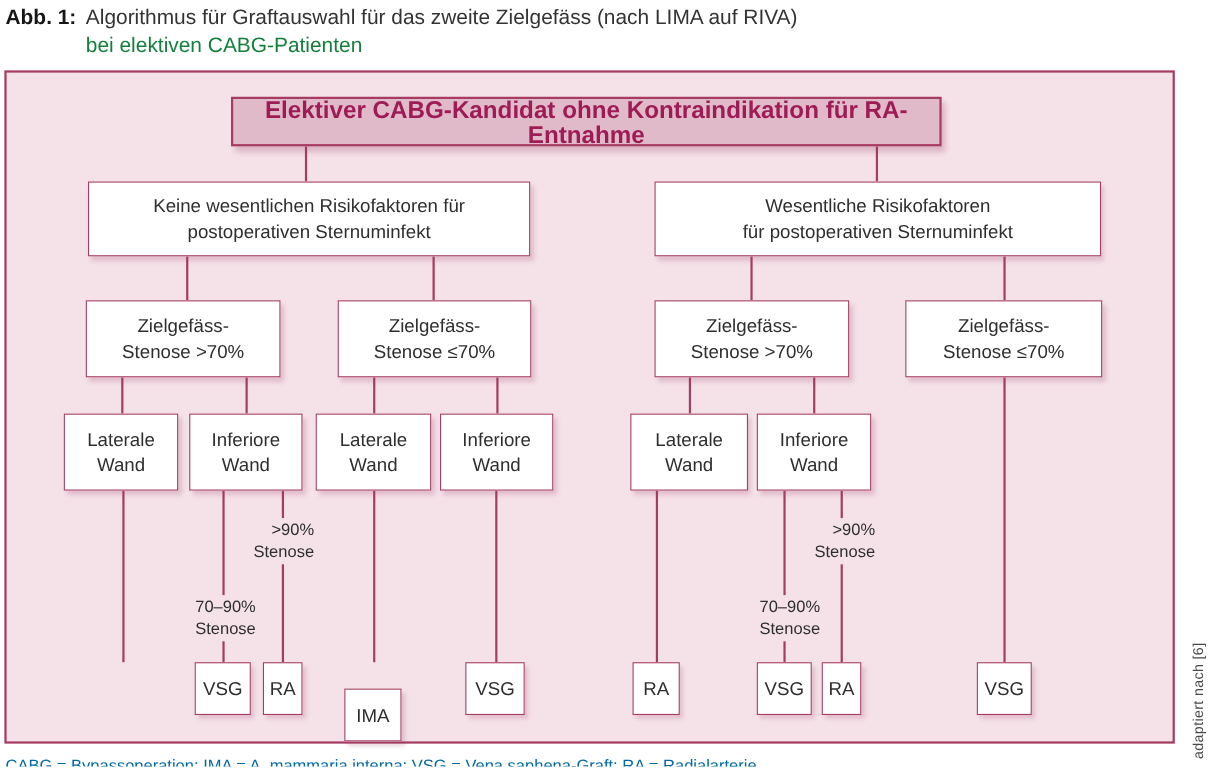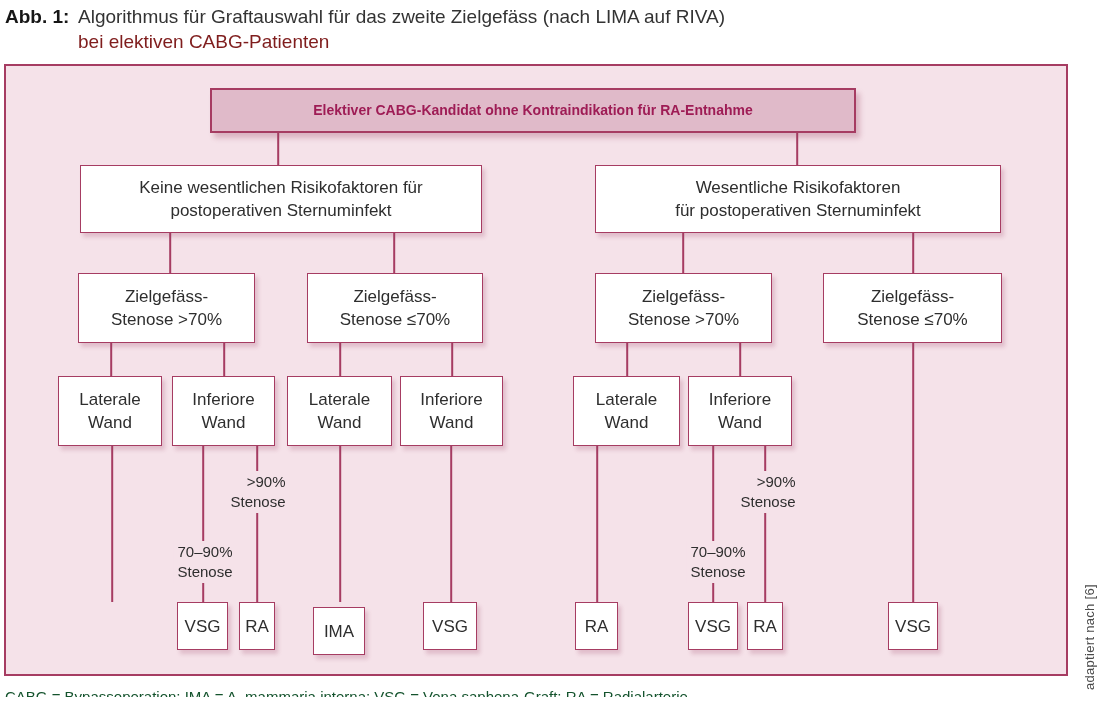--- a/index.html
+++ b/index.html
@@ -9,42 +9,42 @@
     --root-text:#9e1c55;
     --ink:#2e2e2e;
   }
   html,body{margin:0;padding:0;background:#ffffff;}
   body{font-family:"Liberation Sans","DejaVu Sans",sans-serif;}
   .stage{position:relative;width:1100px;height:697px;background:#ffffff;overflow:hidden;}
 
   
   .fig-label{position:absolute;left:5px;top:6px;font-size:19px;font-weight:bold;color:#161616;}
   .title-l1{position:absolute;left:78px;top:6px;font-size:19px;color:#333333;}
-  .title-l2{position:absolute;left:78px;top:31px;font-size:19px;color:#7f1d1d;}
+  .title-l2{position:absolute;left:78px;top:31px;font-size:19px;color:#15803d;}
 
   
   .panel{position:absolute;left:4px;top:64px;width:1064px;height:612px;
          background:var(--panel-bg);border:2.2px solid var(--accent);box-sizing:border-box;}
 
   
   .flow{position:absolute;inset:0;}
 
   .box{position:absolute;background:#ffffff;border:1.8px solid var(--accent);
        box-sizing:border-box;display:flex;flex-direction:column;align-items:center;justify-content:center;
        font-size:17px;line-height:23px;color:var(--ink);text-align:center;
        box-shadow:3px 4px 4px rgba(150,60,95,0.22);}
   .box.root{background:var(--root-bg);border-width:2.2px;color:var(--root-text);
-            font-weight:bold;font-size:14px;box-shadow:4px 5px 5px rgba(150,60,95,0.28);}
+            font-weight:bold;font-size:22px;box-shadow:4px 5px 5px rgba(150,60,95,0.28);}
 
   .vline{position:absolute;width:1.6px;background:var(--accent);transform:translateX(-50%);}
 
   .ann{position:absolute;transform:translateX(-50%);background:var(--panel-bg);
        font-size:15px;line-height:20px;color:var(--ink);text-align:right;padding:1px 4px;z-index:3;}
 
-  .legend{position:absolute;left:5px;top:688px;font-size:15px;color:#14532d;}
+  .legend{position:absolute;left:5px;top:688px;font-size:15px;color:#0369a1;}
 
   .credit{position:absolute;left:1082px;top:690px;transform-origin:0 0;transform:rotate(-90deg);
           white-space:nowrap;font-size:13px;color:#4a4a4a;letter-spacing:0.3px;}
 </style>
 </head>
 <body>
 
 <div class="stage">
 
   <span class="fig-label">Abb. 1:</span>
@@ -148,21 +148,21 @@
       <div>70–90%</div>
       <div>Stenose</div>
     </div>
 
     <div class="box" style="left:177px;top:602px;width:51px;height:48px">
       <span>VSG</span>
     </div>
     <div class="box" style="left:239px;top:602px;width:36px;height:48px">
       <span>RA</span>
     </div>
-    <div class="box" style="left:313px;top:607px;width:52px;height:48px">
+    <div class="box" style="left:313px;top:626px;width:52px;height:48px">
       <span>IMA</span>
     </div>
     <div class="box" style="left:423px;top:602px;width:54px;height:48px">
       <span>VSG</span>
     </div>
     <div class="box" style="left:575px;top:602px;width:43px;height:48px">
       <span>RA</span>
     </div>
     <div class="box" style="left:688px;top:602px;width:50px;height:48px">
       <span>VSG</span>

